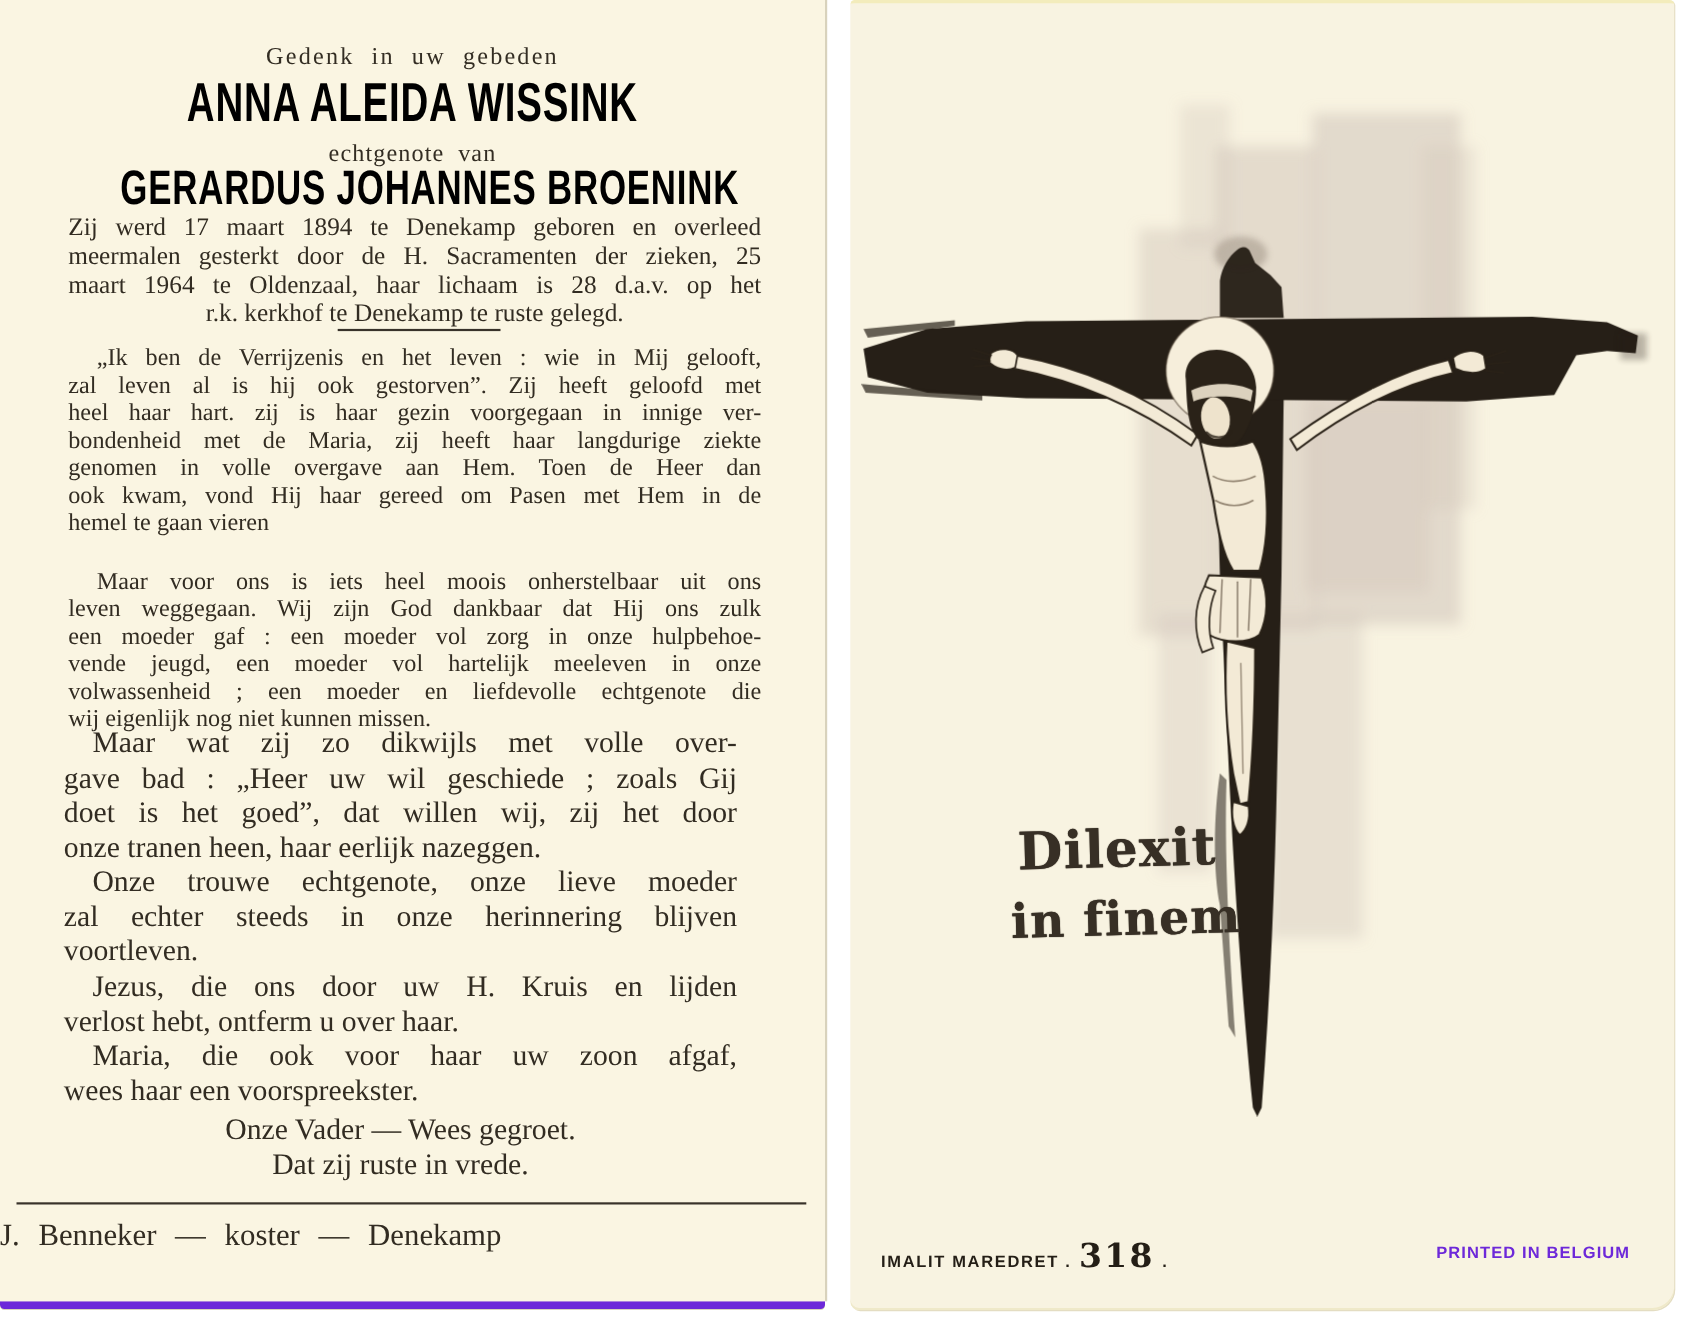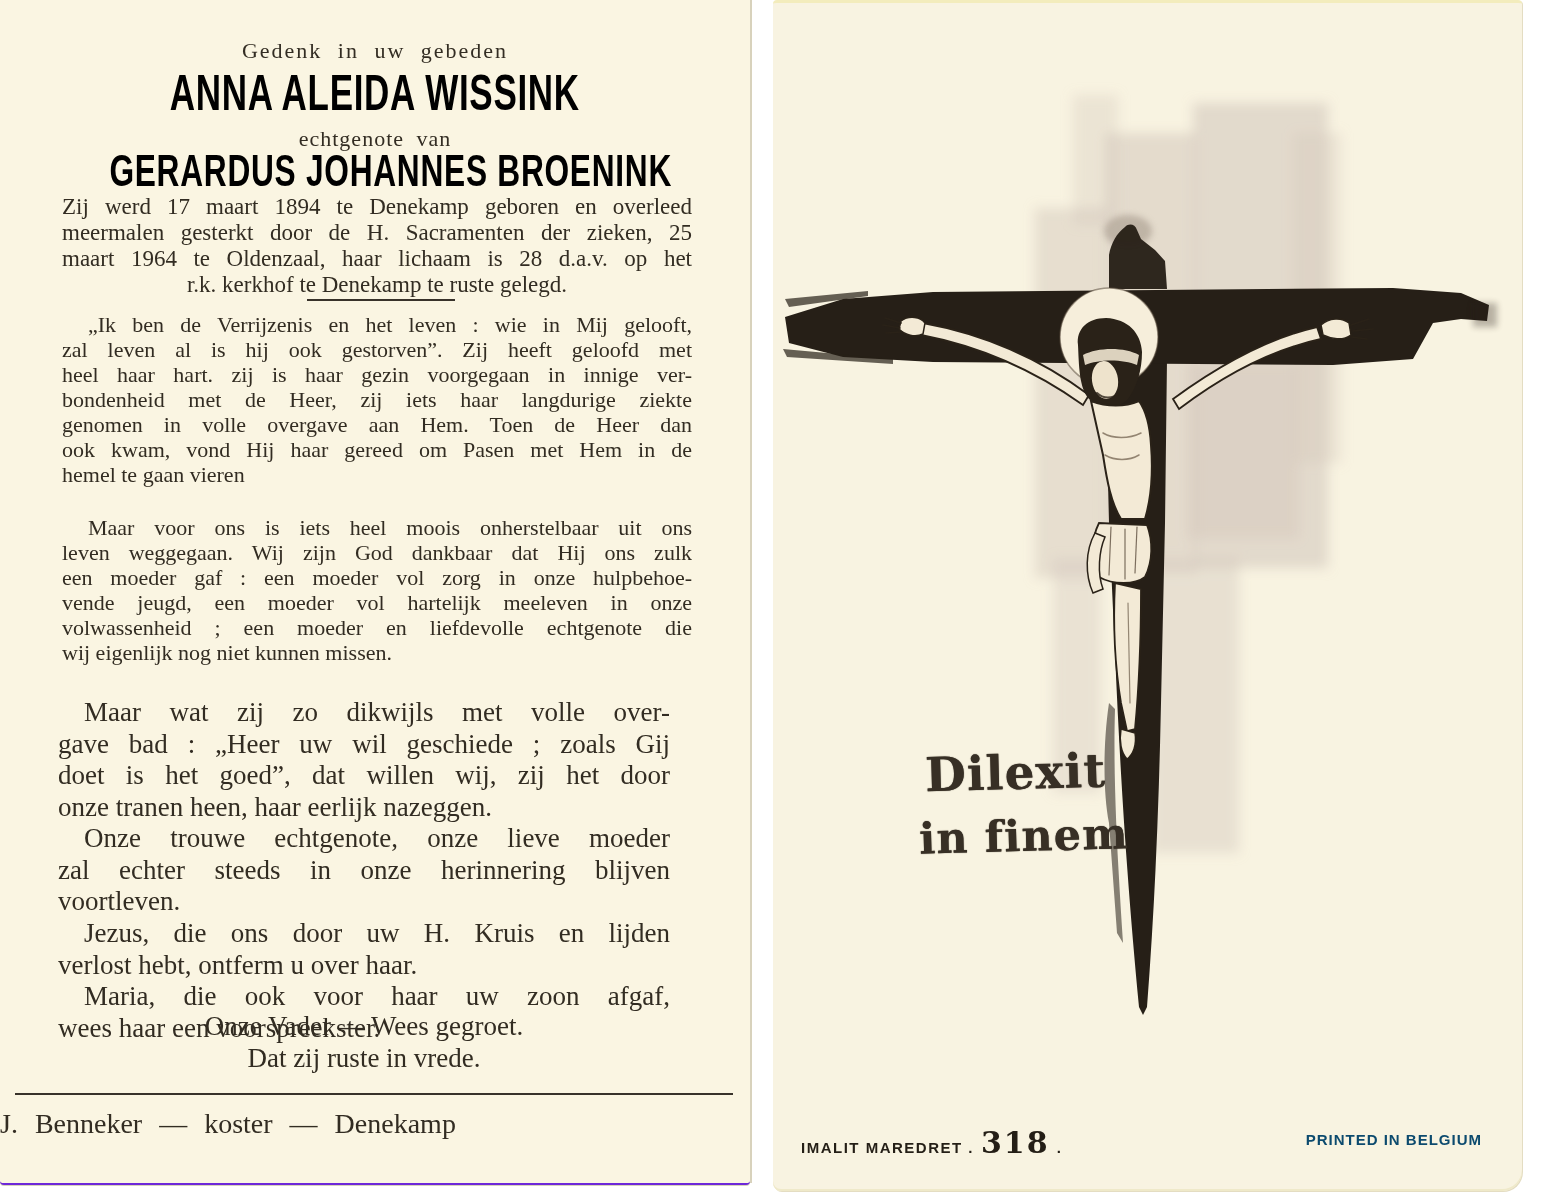--- a/index.html
+++ b/index.html
@@ -1,21 +1,21 @@
 <!DOCTYPE html>
 <html><head>
 <meta charset="utf-8">
 <style>
   html,body{margin:0;padding:0;background:#ffffff;}
   .stage{position:relative;width:1541px;height:1200px;background:#ffffff;overflow:hidden;
          font-family:"Liberation Serif", serif;color:#322c22;}
   
   .card{position:absolute;top:0;background:#faf5e2;}
   .card.left{left:0;width:750px;height:1183px;
-             border-bottom:2px solid #6d28d9;border-radius:0 0 4px 4px;
+             border-bottom:7px solid #6d28d9;border-radius:0 0 4px 4px;
              box-shadow:0 1px 0 #d8d2bc;}
   .card.right{left:773px;width:749px;height:1188px;background:#f8f3e1;
               border-top:3px solid #f3ecbc;border-radius:4px 4px 20px 8px;
               box-shadow:inset 0 -2px 0 #efe9c9, 1px 1px 0 #e4ddc2;}
   .seam{position:absolute;left:750px;top:0;width:2px;height:1183px;background:#d8d2bc;}
   
   .abs{position:absolute;}
   .intro{left:0;width:750px;top:38px;text-align:center;font-size:22px;letter-spacing:2px;
          word-spacing:8px;color:#332d23;}
   .bigname{left:0;width:750px;text-align:center;font-family:"Liberation Sans",sans-serif;
@@ -26,21 +26,21 @@
   .name2 .squeeze{transform:scaleX(0.72);}
   .relation{left:0;width:750px;top:126px;text-align:center;font-size:22px;letter-spacing:1px;
             word-spacing:6px;color:#332d23;}
   .para{position:absolute;color:#322c22;}
   .para .pline{text-align:justify;text-align-last:justify;}
   .para .pline:last-child{text-align:left;text-align-last:auto;}
   .para.indent .pline:first-child{text-indent:26px;}
   .para.center-last .pline:last-child{text-align:center;text-align-last:center;}
   .body-size{font-size:23px;line-height:26px;}
   .mid-size{font-size:22px;line-height:25px;}
-  .big-size{font-size:27px;line-height:31.5px;margin-top:37px;}
+  .big-size{font-size:27px;line-height:31.5px;}
   .p-birth{left:62px;width:630px;top:194px;}
   .divider{left:307px;top:299px;width:148px;border-top:2px solid #38322a;}
   .p-memorial{left:62px;width:630px;top:312px;}
   .p-mother{left:62px;width:630px;top:515px;}
   .p-prayer{left:58px;width:612px;top:660px;}
   .p-remembrance{left:58px;width:612px;top:786px;}
   .p-jesus{left:58px;width:612px;top:881px;}
   .p-maria{left:58px;width:612px;top:944px;}
   .closing{left:58px;width:612px;text-align:center;font-size:27px;line-height:32px;color:#322c22;}
   .closing1{top:1010px;}
@@ -53,21 +53,21 @@
   .motto{position:absolute;font-family:"DejaVu Serif",serif;font-weight:700;color:#372f25;
          text-shadow:0 0 1px #372f25;transform:rotate(-1.5deg);}
   .motto1{left:152px;top:742px;font-size:47px;letter-spacing:1px;}
   .motto2{left:146px;top:808px;font-size:43px;letter-spacing:1px;}
   .imprint{position:absolute;left:28px;top:1122px;display:flex;align-items:baseline;gap:7px;
            font-family:"Liberation Sans",sans-serif;color:#241e16;}
   .imprint .pub{font-size:15px;letter-spacing:1.5px;font-weight:700;}
   .imprint .num{font-family:"DejaVu Serif",serif;font-size:30px;font-weight:700;letter-spacing:2px;}
   .imprint .suf{font-size:15px;font-weight:700;}
   .printed{position:absolute;right:40px;top:1128px;font-family:"Liberation Sans",sans-serif;
-           font-size:15px;letter-spacing:1px;font-weight:700;color:#0c4a6e;}
+           font-size:15px;letter-spacing:1px;font-weight:700;color:#6d28d9;}
 </style>
 </head>
 <body>
 
 <div class="stage">
 
   <div class="card left">
     <div class="abs intro">Gedenk in uw gebeden</div>
 
     <div class="abs bigname name1">
@@ -86,21 +86,21 @@
         <div class="pline">maart 1964 te Oldenzaal, haar lichaam is 28 d.a.v. op het</div>
         <div class="pline">r.k. kerkhof te Denekamp te ruste gelegd.</div>
       </div>
 
     <div class="abs divider"></div>
 
     <div class="para indent mid-size p-memorial">
         <div class="pline">„Ik ben de Verrijzenis en het leven : wie in Mij gelooft,</div>
         <div class="pline">zal leven al is hij ook gestorven”. Zij heeft geloofd met</div>
         <div class="pline">heel haar hart. zij is haar gezin voorgegaan in innige ver-</div>
-        <div class="pline">bondenheid met de Heer, zij iets haar langdurige ziekte</div>
+        <div class="pline">bondenheid met de Maria, zij heeft haar langdurige ziekte</div>
         <div class="pline">genomen in volle overgave aan Hem. Toen de Heer dan</div>
         <div class="pline">ook kwam, vond Hij haar gereed om Pasen met Hem in de</div>
         <div class="pline">hemel te gaan vieren</div>
       </div>
 
     <div class="para indent mid-size p-mother">
         <div class="pline">Maar voor ons is iets heel moois onherstelbaar uit ons</div>
         <div class="pline">leven weggegaan. Wij zijn God dankbaar dat Hij ons zulk</div>
         <div class="pline">een moeder gaf : een moeder vol zorg in onze hulpbehoe-</div>
         <div class="pline">vende jeugd, een moeder vol hartelijk meeleven in onze</div>

